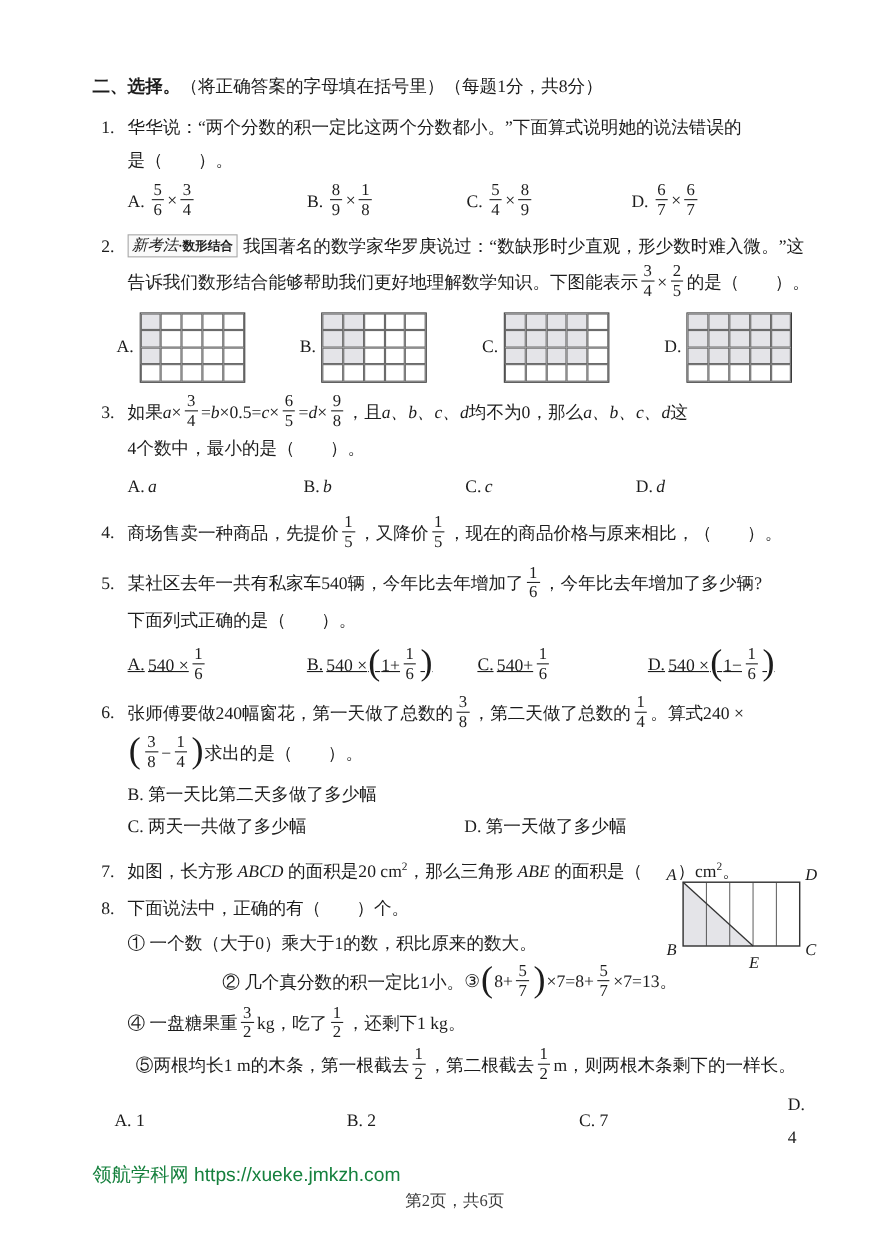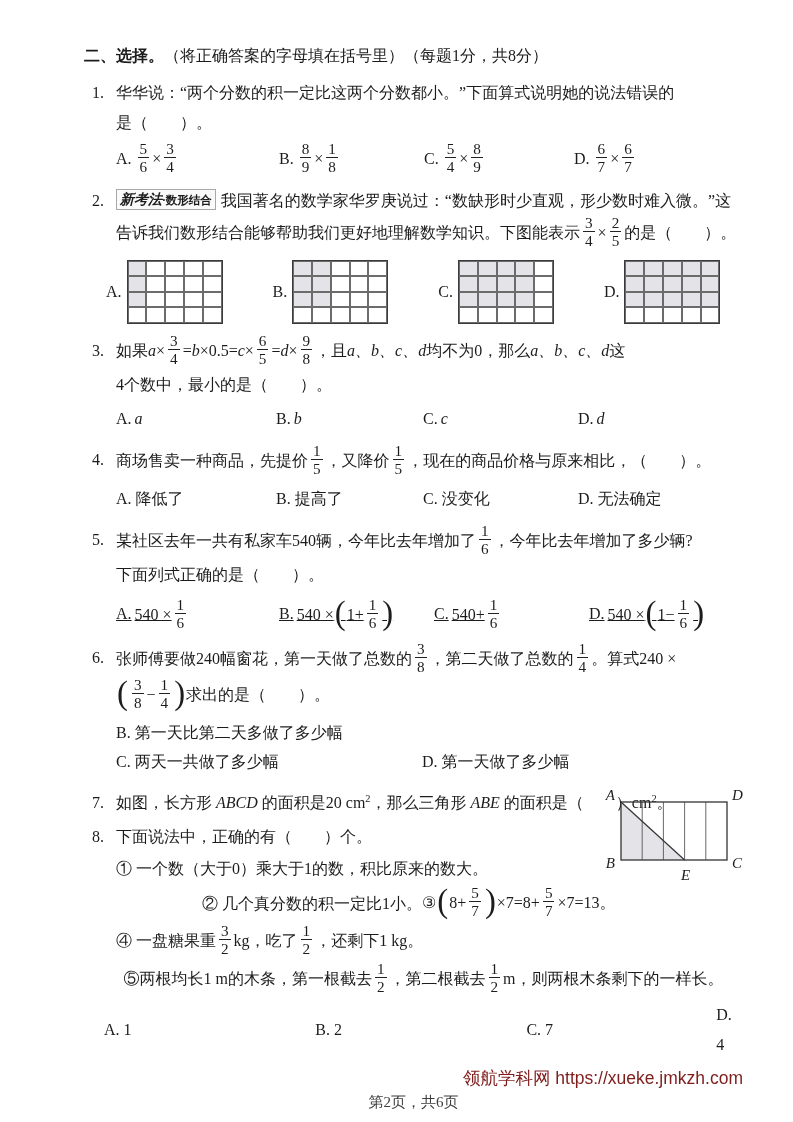--- a/index.html
+++ b/index.html
@@ -2,62 +2,62 @@
 <html><head>
 <meta charset="utf-8">
 <style>
   html,body{margin:0;padding:0;background:#ffffff;}
   .page{
     width:793px;height:1122px;box-sizing:border-box;position:relative;
     padding:42px 50px 0 84px;background:#fff;overflow:hidden;
     font-family:"Liberation Serif","DejaVu Serif",serif;
     color:#1c1c1c;font-size:16px;
   }
-  .sec{line-height:28px;}
+  .sec{line-height:28px;margin-top:24px;}
   .sec-bold{font-weight:bold;}
   .q{margin-left:8px;}
   .qnum{display:inline-block;min-width:24px;}
   .tline{line-height:30px;}
   .fline{line-height:30px;}
   .indent{padding-left:24px;}
   .var{font-style:italic;}
   .frac{display:inline-flex;flex-direction:column;align-items:center;vertical-align:middle;
         margin:0 3px;font-size:0.95em;line-height:1.15;position:relative;top:-2px;}
   .fn{padding:0 2px;}
   .fd{border-top:1.2px solid #222;padding:0 2px;}
   .bp{font-size:2.05em;font-weight:300;vertical-align:middle;line-height:0.85;
       position:relative;top:-2px;margin:0 1px;}
   .opts{display:flex;align-items:center;padding-left:24px;margin-top:4px;line-height:30px;}
   .w163{width:163px;} .w145{width:145px;} .w150{width:150px;}
   .w160{width:160px;} .w147{width:147px;} .w155{width:155px;}
   .w168{width:168px;} .w146{width:146px;} .w306{width:306px;}
   .opt > span:first-child{margin-right:3px;}
   .badge{display:inline-block;border:1px solid #a8a8a8;background:#fafafa;
          padding:0 3px;margin-right:5px;line-height:17px;vertical-align:2px;}
-  .badge-b1{font-weight:bold;font-style:italic;font-size:14px;text-align:right;}
+  .badge-b1{font-weight:normal;font-style:italic;font-size:14px;text-align:right;}
   .badge-b2{font-weight:bold;font-size:11.5px;}
   .grids{display:flex;align-items:center;padding-left:14px;margin-top:8px;margin-bottom:2px;}
   .ggroup{display:flex;align-items:center;margin-right:50px;}
   .ggroup:last-child{margin-right:0;}
   .glabel{margin-right:5px;}
   .gridbox{display:grid;width:96px;height:64px;border:1.6px solid #3a3a3a;box-sizing:border-box;}
   .gcell{border:0.55px solid #6b6b6b;}
   .gcell.shaded{background:#e4e4e8;}
   .q6row{display:flex;padding-left:24px;line-height:29px;}
   .q7rows{width:540px;}
   .q7row{display:flex;padding-left:24px;line-height:31px;}
   .diagram{position:absolute;right:44px;top:788px;}
   .dlabel{font-style:italic;}
   sup{font-size:0.65em;}
   .items{padding-left:24px;}
   .item{line-height:30px;margin-top:2px;}
   .item23{display:flex;align-items:center;}
   .i2w{width:306px;text-align:right;}
   .footer{margin-top:6px;}
-  .wm{text-align:right;color:#7f1d1d;font-size:17.5px;
+  .wm{text-align:left;color:#15803d;font-size:17.5px;
       font-family:"Liberation Sans","DejaVu Sans",sans-serif;line-height:24px;}
   .pginfo{text-align:center;color:#3d3d3d;font-size:15px;line-height:24px;}
 </style>
 </head>
 <body>
 
 <div class="page">
 
   <div class="sec">
     <span class="sec-bold">二、选择。</span><span>（将正确答案的字母填在括号里）（每题1分，共8分）</span>
@@ -249,26 +249,20 @@
 
   <div class="q" style="margin-top:10px;">
     <div class="fline">
       <span class="qnum">4.</span><span>商场售卖一种商品，先提价</span><span class="frac">
           <span class="fn">1</span>
           <span class="fd">5</span>
         </span><span>，又降价</span><span class="frac">
           <span class="fn">1</span>
           <span class="fd">5</span>
         </span><span>，现在的商品价格与原来相比，（　　）。</span>
-    </div>
-    <div class="opts">
-      <span class="opt w160">A. 降低了</span>
-      <span class="opt w147">B. 提高了</span>
-      <span class="opt w155">C. 没变化</span>
-      <span class="opt">D. 无法确定</span>
     </div>
   </div>
 
   <div class="q" style="margin-top:10px;">
     <div class="fline">
       <span class="qnum">5.</span><span>某社区去年一共有私家车540辆，今年比去年增加了</span><span class="frac">
           <span class="fn">1</span>
           <span class="fd">6</span>
         </span><span>，今年比去年增加了多少辆?</span>
     </div>

